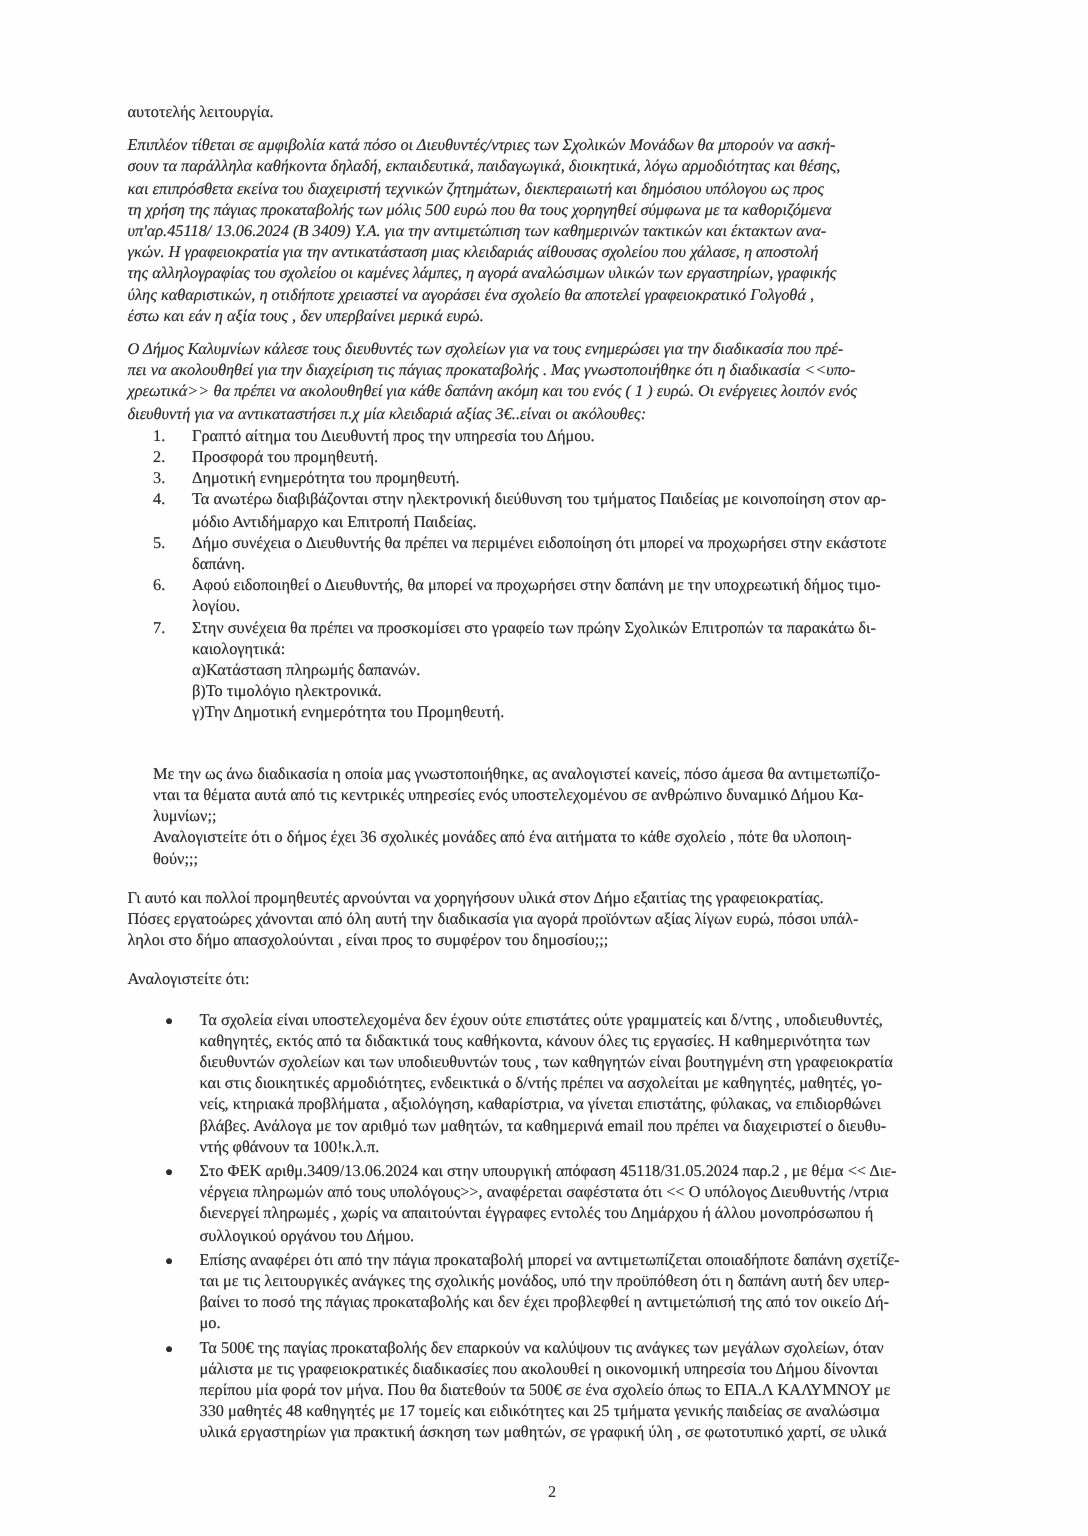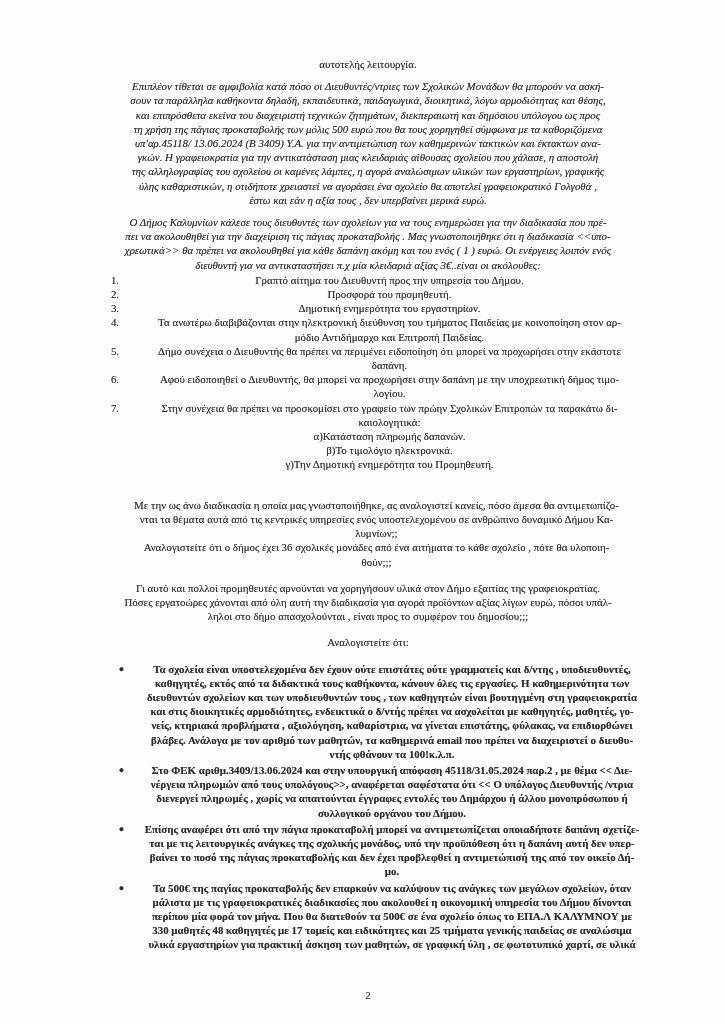--- a/index.html
+++ b/index.html
@@ -15,23 +15,22 @@
     overflow: hidden;
     font-family: "Liberation Serif", "DejaVu Serif", serif;
     font-size: 10.9px;
     line-height: 14.2px;
     color: #2d2d2d;
     text-shadow: 0 0 0.5px rgba(45,45,45,0.55);
   }
   .textcol {
     position: absolute;
     left: 85px;
-    top: 57px;
+    top: 68px;
     width: 566px;
-    text-align: center;
   }
   .para {
     margin: 0;
     white-space: pre-line;
   }
   .gap-sm { margin-top: 8px; font-style: italic; }
   .gap-md { margin-top: 12px; }
   .indent { padding-left: 17px; margin-top: 26px; }
   ol.steps {
     list-style: none;
@@ -59,21 +58,20 @@
   ul.bullets li:first-child { margin-top: 0; }
   ul.bullets .bmark {
     flex: 0 0 23px;
     width: 23px;
     font-size: 9px;
     line-height: 14.2px;
   }
   ul.bullets .btext {
     flex: 1;
     white-space: pre-line;
-    font-weight: bold;
   }
   .pagenum {
     position: absolute;
     top: 988px;
     left: 85px;
     width: 566px;
     text-align: center;
     color: #3a3a3a;
   }
 </style>
@@ -104,21 +102,21 @@
       <li>
         <span class="num">1.</span>
         <span class="txt">Γραπτό αίτημα του Διευθυντή προς την υπηρεσία του Δήμου.</span>
       </li>
       <li>
         <span class="num">2.</span>
         <span class="txt">Προσφορά του προμηθευτή.</span>
       </li>
       <li>
         <span class="num">3.</span>
-        <span class="txt">Δημοτική ενημερότητα του εργαστηρίων.</span>
+        <span class="txt">Δημοτική ενημερότητα του προμηθευτή.</span>
       </li>
       <li>
         <span class="num">4.</span>
         <span class="txt">Τα ανωτέρω διαβιβάζονται στην ηλεκτρονική διεύθυνση του τμήματος Παιδείας με κοινοποίηση στον αρ-
 μόδιο Αντιδήμαρχο και Επιτροπή Παιδείας.</span>
       </li>
       <li>
         <span class="num">5.</span>
         <span class="txt">Δήμο συνέχεια ο Διευθυντής θα πρέπει να περιμένει ειδοποίηση ότι μπορεί να προχωρήσει στην εκάστοτε
 δαπάνη.</span>

